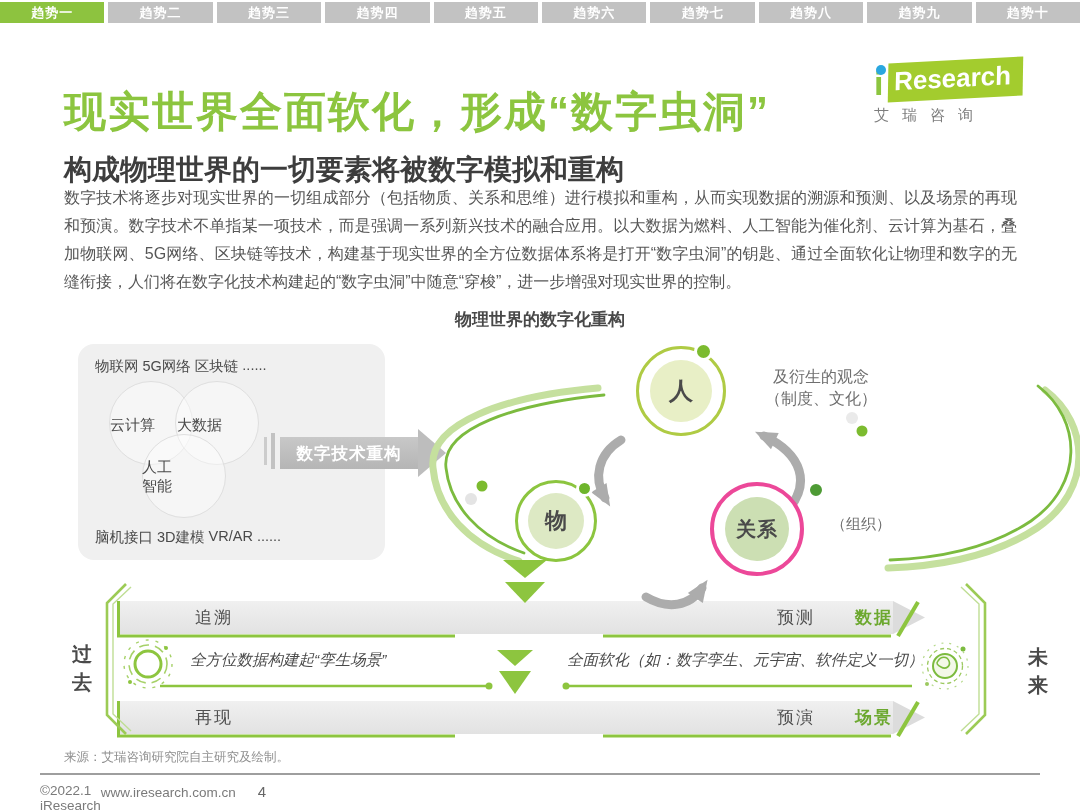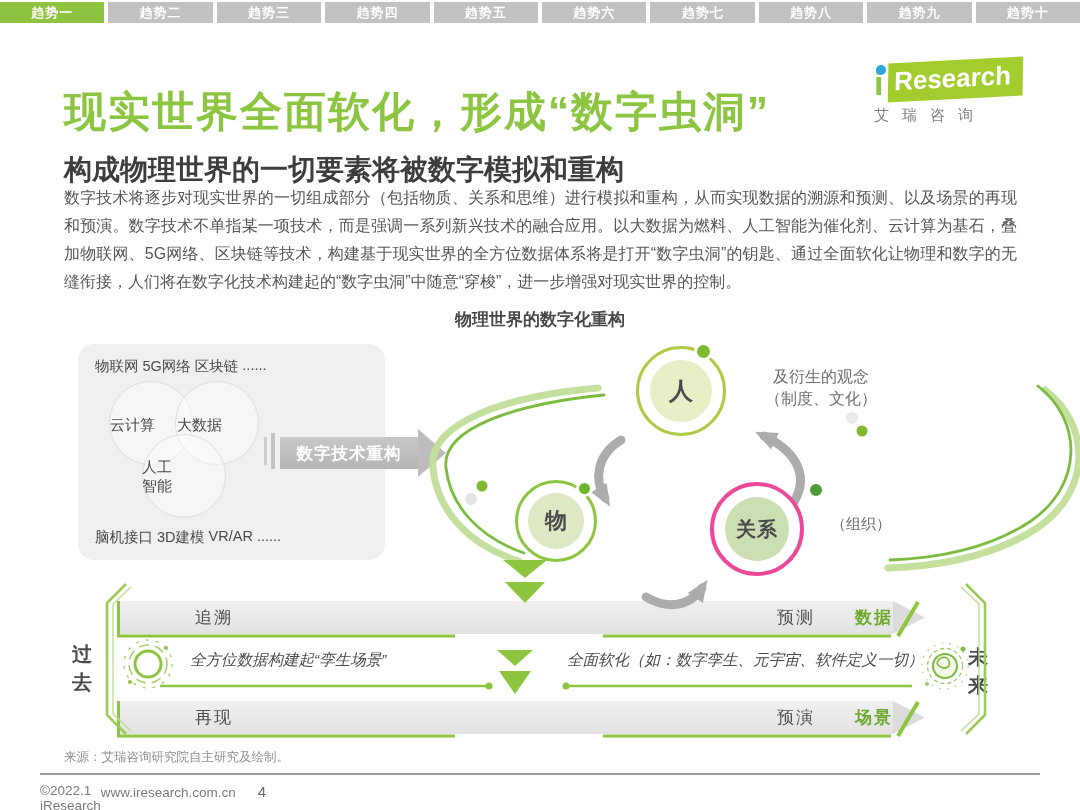--- a/index.html
+++ b/index.html
@@ -64,21 +64,21 @@
   .dot-person{left:694px;top:342px;width:13px;height:13px;background:#7CBB2F;}
   .dot-thing{left:576px;top:480px;width:11px;height:11px;background:#6EB52C;}
   .dot-relation{left:807px;top:481px;width:12px;height:12px;background:#4E9B35;}
 
   .person-note{position:absolute;left:765px;top:366px;font-size:16px;line-height:22px;color:#6F6F6F;z-index:2;text-align:center;}
   .relation-note{position:absolute;left:831px;top:515px;font-size:15px;color:#6F6F6F;z-index:2;}
 
   
   .vert{position:absolute;width:22px;font-size:20px;font-weight:bold;color:#4a4a4a;
         line-height:28px;word-break:break-all;text-align:center;}
-  .past{left:71px;top:640px;} .future{left:967px;top:643px;}
+  .past{left:71px;top:640px;} .future{left:1027px;top:643px;}
   .bar{position:absolute;left:117px;width:776px;height:33px;
        background:linear-gradient(180deg,#F0F0F0,#E2E2E2);}
   .bar1{top:601px;} .bar2{top:701px;}
   .bar .bl{position:absolute;top:0;line-height:33px;font-size:17px;color:#4f4f4f;letter-spacing:2px;}
   .bar .bl.left{left:78px;}
   .bar .bl.center{left:0;right:0;text-align:right;color:#6CA82F;font-weight:bold;}
   .bar .bl.right{right:78px;}
   .mid-text{position:absolute;top:650px;font-size:15.5px;color:#4a4a4a;white-space:nowrap;z-index:2;font-style:italic;}
   .mid-left{left:190px;} .mid-right{left:567px;}
 

